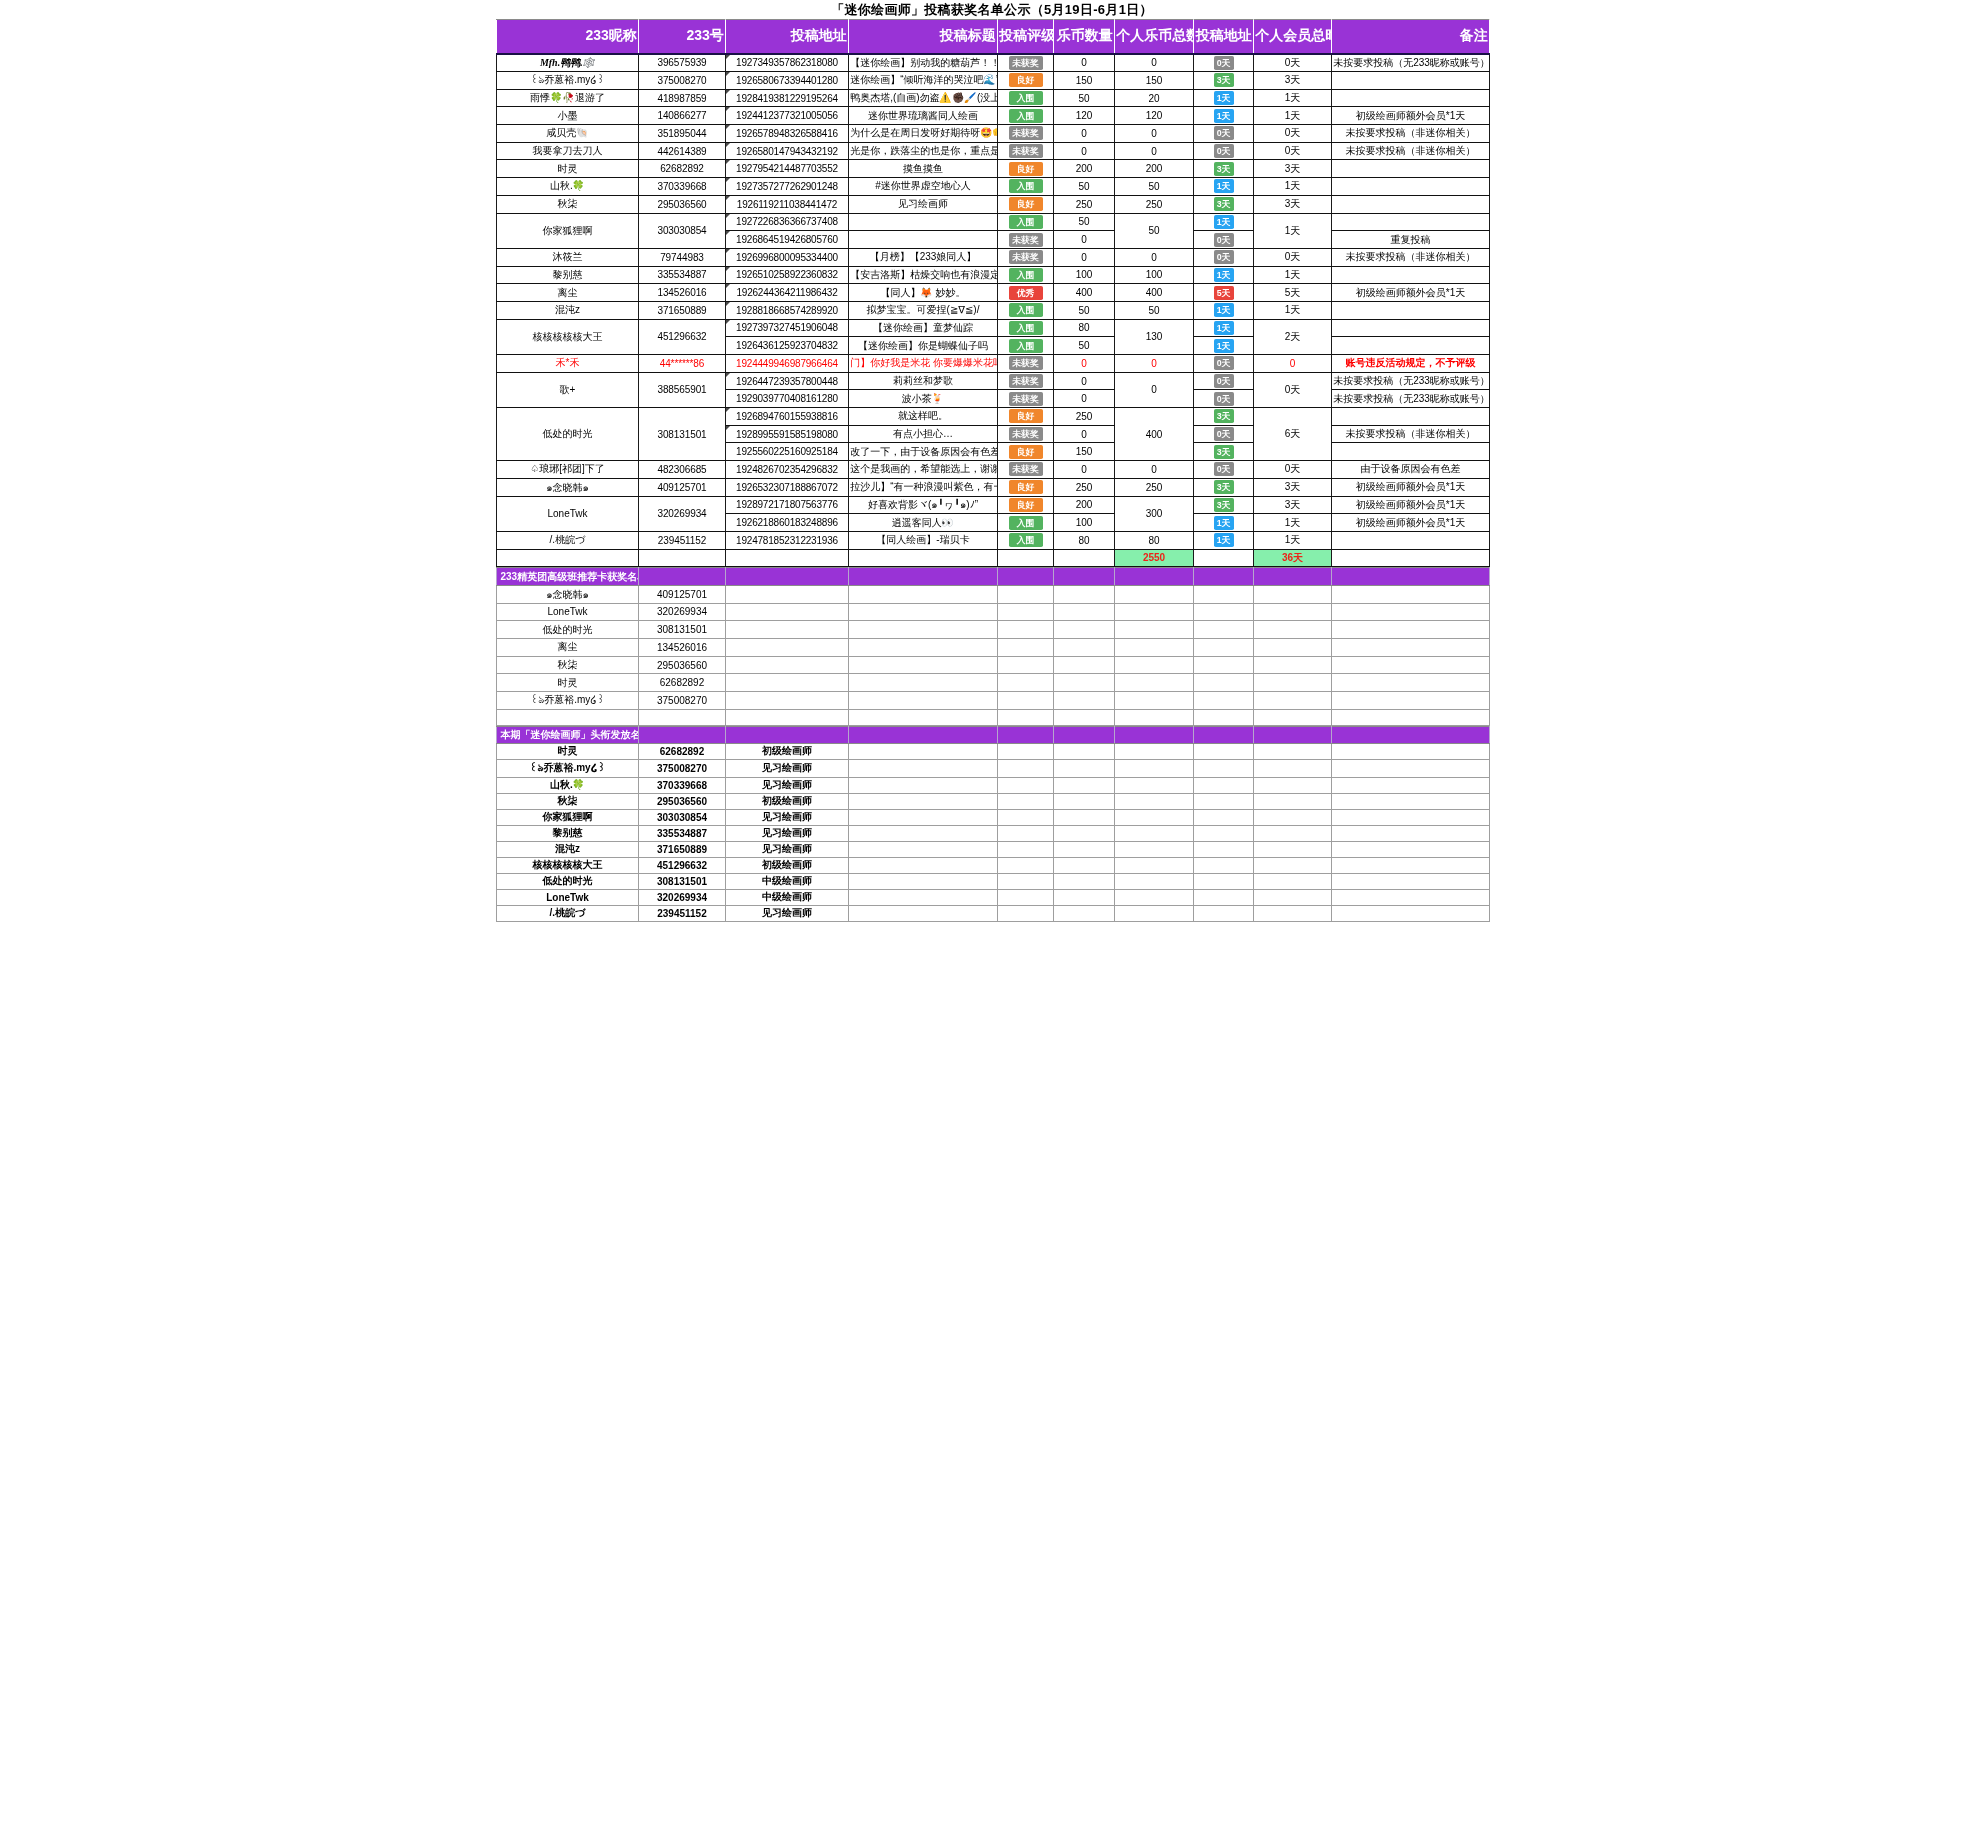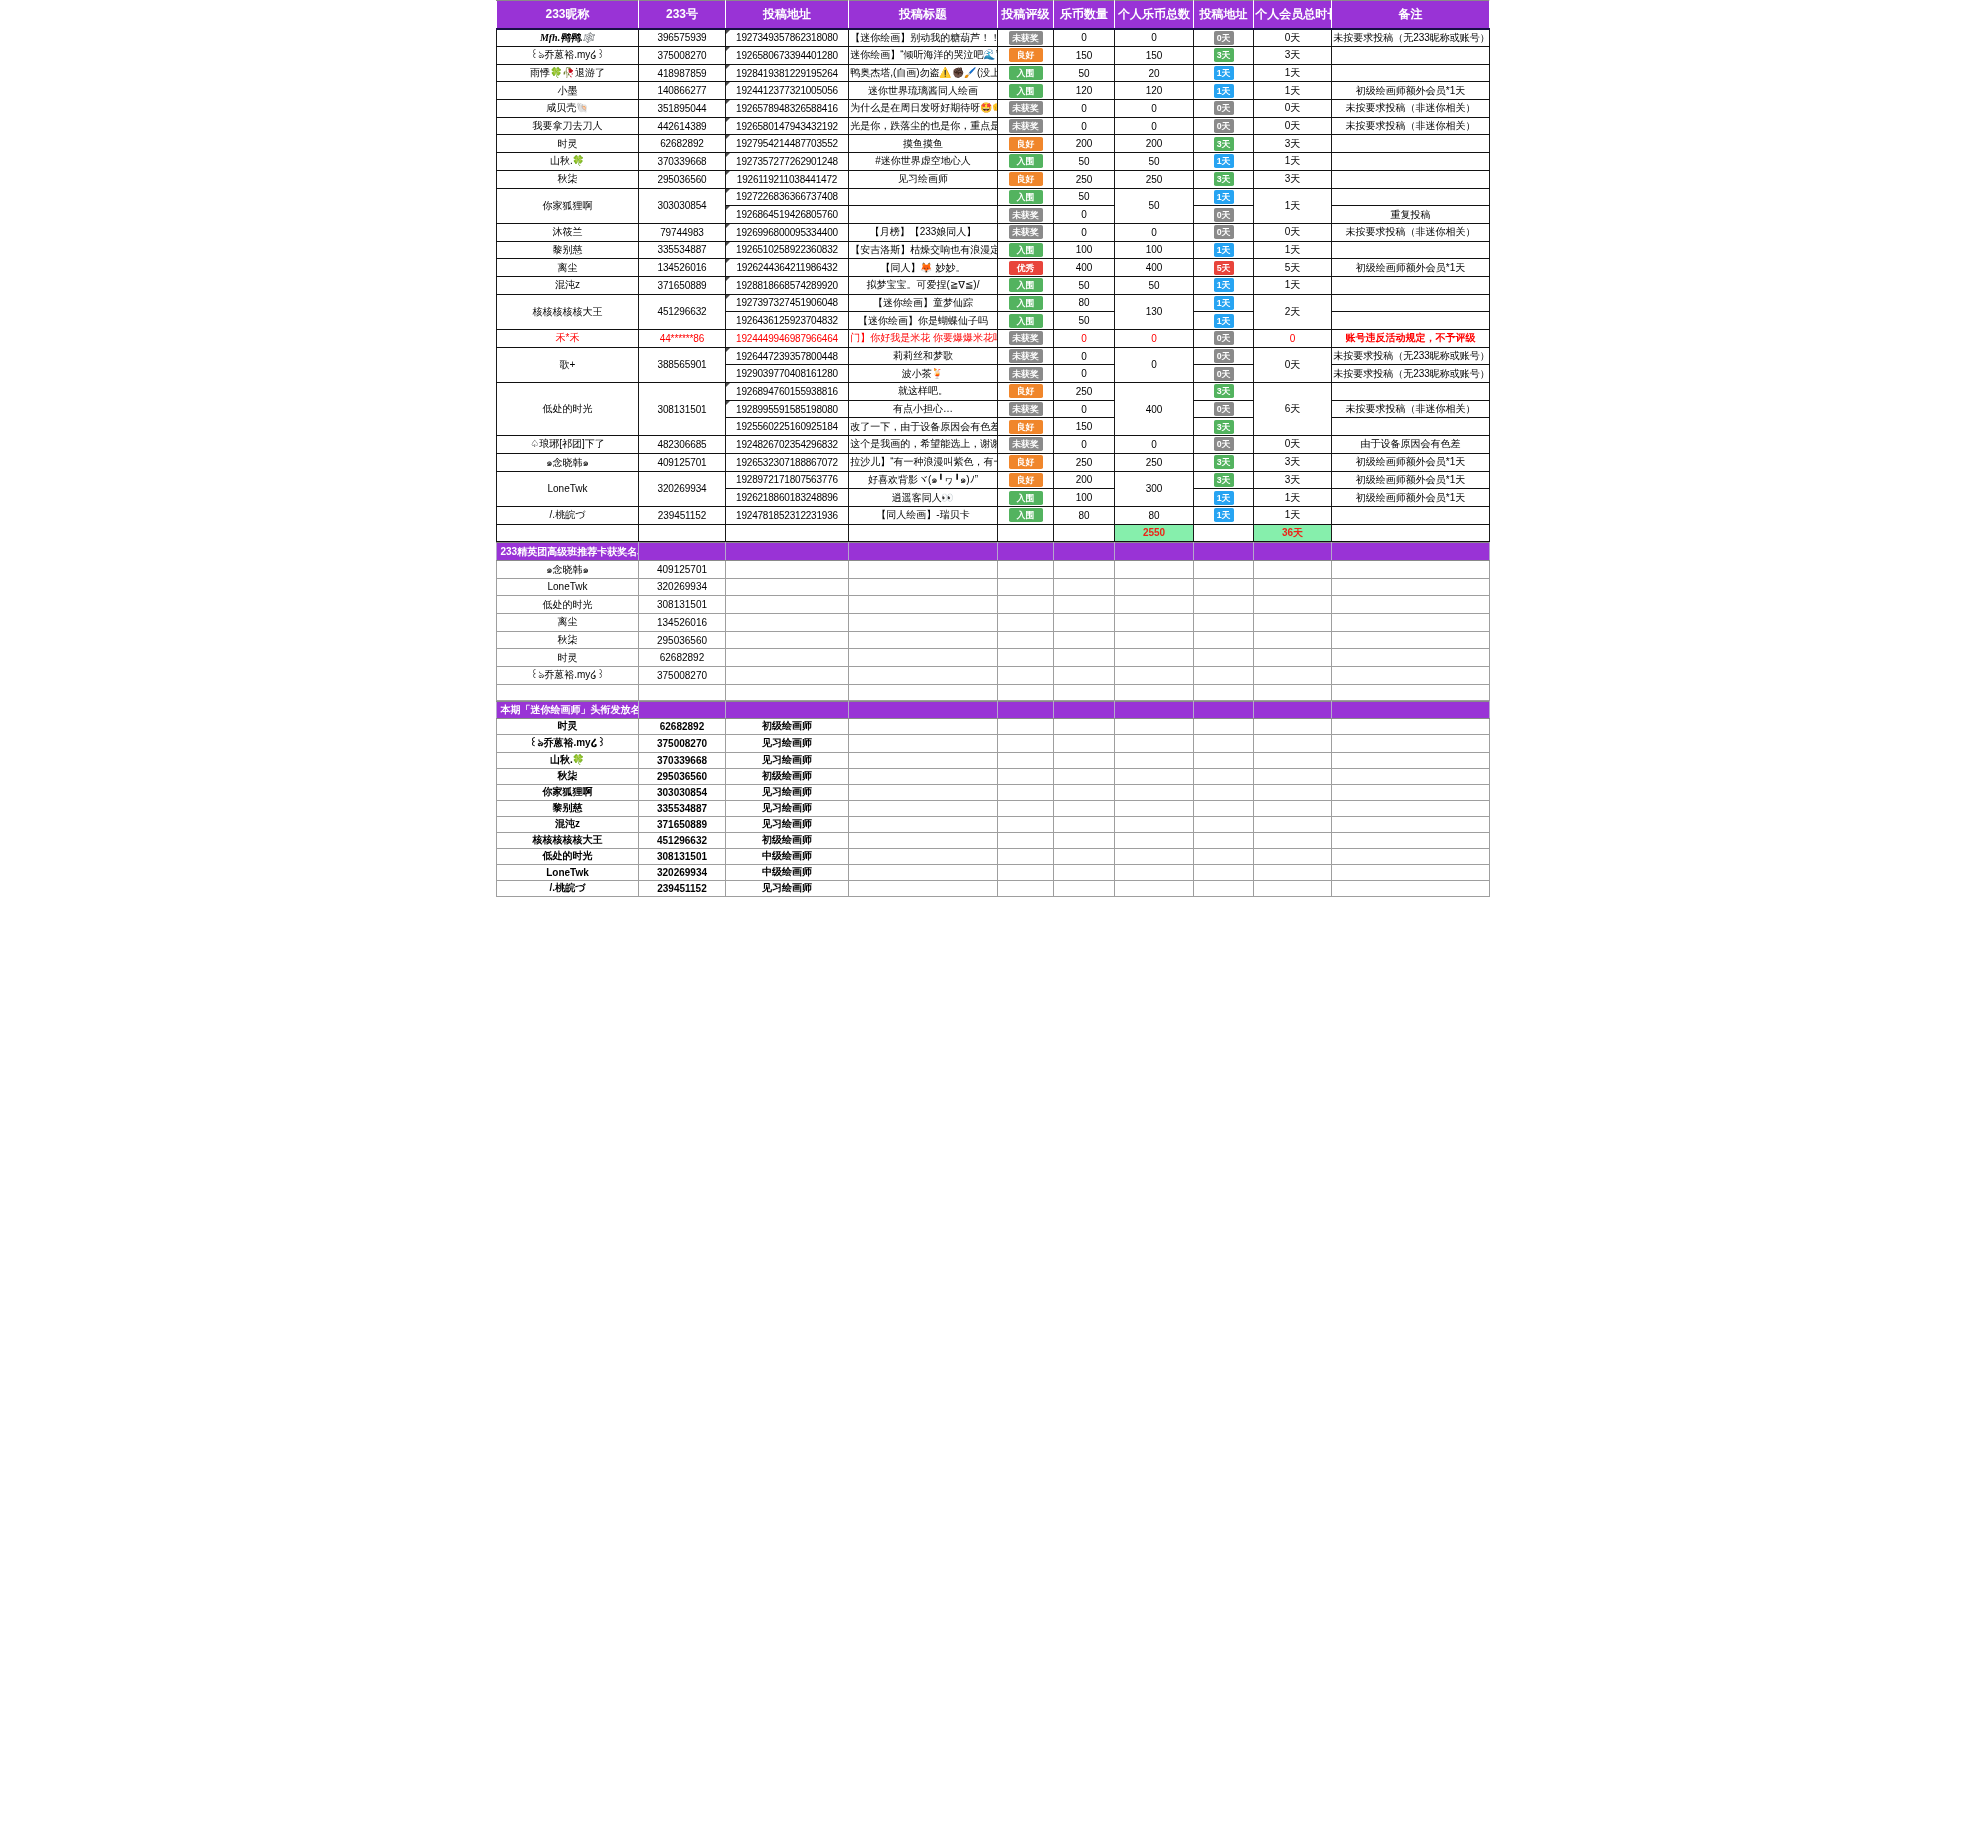--- a/index.html
+++ b/index.html
@@ -2,21 +2,21 @@
 <html style="--purple: #9933d6;font-size:9.4px"><head>
 <meta charset="utf-8">
 <style>
   html,body{margin:0;padding:0;background:#fff;}
   body{font-family:"Liberation Sans","DejaVu Sans",sans-serif;color:#000;}
   .sheet{width:992px;margin:0 auto;background:#fff;}
   .doc-title{height:19px;line-height:19px;text-align:center;font-size:13px;font-weight:bold;letter-spacing:0.3px;}
   table{border-collapse:collapse;table-layout:fixed;width:992px;}
   
   #t1 td,#t1 th{border-left:0.6px solid #1a1a1a;border-right:0.6px solid #1a1a1a;border-top:1.2px solid #111;border-bottom:1.2px solid #111;overflow:hidden;white-space:nowrap;text-align:center;vertical-align:middle;padding:0 1.2px;box-sizing:border-box;}
-  #t1 th{background:var(--purple,#9933d6);color:#fff;font-size:12px;font-weight:bold;height:28px;border-left:1.2px solid rgba(255,255,255,.75);border-right:1.2px solid rgba(255,255,255,.75);border-top:0.6px solid #8a8a8a;border-bottom:2.4px solid #191046;}
+  #t1 th{background:var(--purple,#9933d6);color:#fff;font-size:14px;font-weight:bold;height:34px;border-left:1.2px solid rgba(255,255,255,.75);border-right:1.2px solid rgba(255,255,255,.75);border-top:0.6px solid #8a8a8a;border-bottom:2.4px solid #191046;text-align:right;}
   #t1 td{height:17.7px;font-size:10px;}
   td.nick{font-size:9.4px;}
   td.nick.script{font-family:"Liberation Serif","DejaVu Serif",serif;font-style:italic;font-weight:bold;}
   td.num{font-size:9.7px;letter-spacing:-0.1px;}
   td.addr{position:relative;font-size:8.8px;letter-spacing:-0.2px;}
   td.cellnum{font-size:9.7px;}
   td.title{font-size:9.1px;}
   td.remark{font-size:8.8px;}
   .corner{position:absolute;top:0;left:0;width:0;height:0;border-top:4.7px solid #4a4a4a;border-right:4.7px solid transparent;}
   tr.red td{color:#fe0000;}
@@ -30,20 +30,21 @@
   .sec td{border:0.6px solid #9e9e9e;height:17.7px;overflow:hidden;white-space:nowrap;text-align:center;vertical-align:middle;font-size:10px;padding:0 1.2px;box-sizing:border-box;}
   .sec td.band{background:var(--purple,#9933d6);color:#fff;font-weight:bold;text-align:left;padding-left:3.5px;font-size:10px;border:0.6px solid #b6a6cd;border-top:1.2px solid #8a8a8a;border-bottom:1.2px solid #8a8a8a;}
   #t3 td{height:16px;font-weight:bold;}
   #t3 td.band{height:16.5px;}
   .spacer td{height:16px;}
 </style>
 </head>
 <body>
 
 <div class="sheet">
+  <div class="doc-title">「迷你绘画师」投稿获奖名单公示（5月19日-6月1日）</div>
 
   <table id="t1">
     <colgroup>
       <col style="width:142px">
         <col style="width:87px">
         <col style="width:123px">
         <col style="width:149px">
       <col style="width:56px">
         <col style="width:61px">
         <col style="width:79px">

